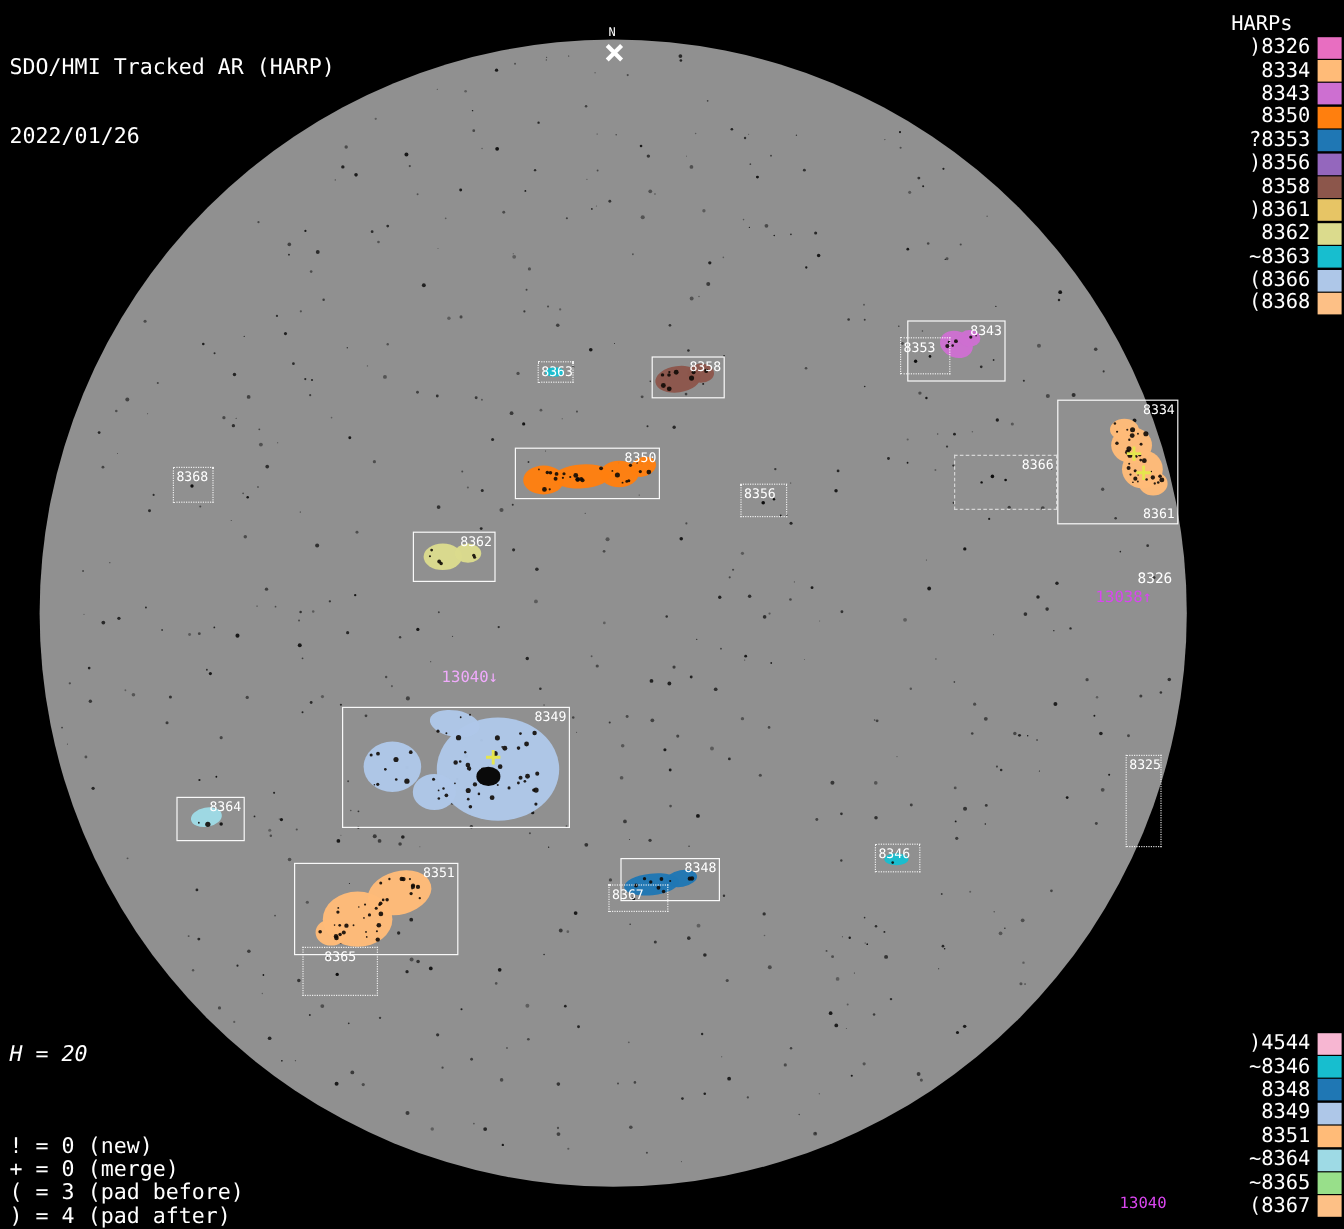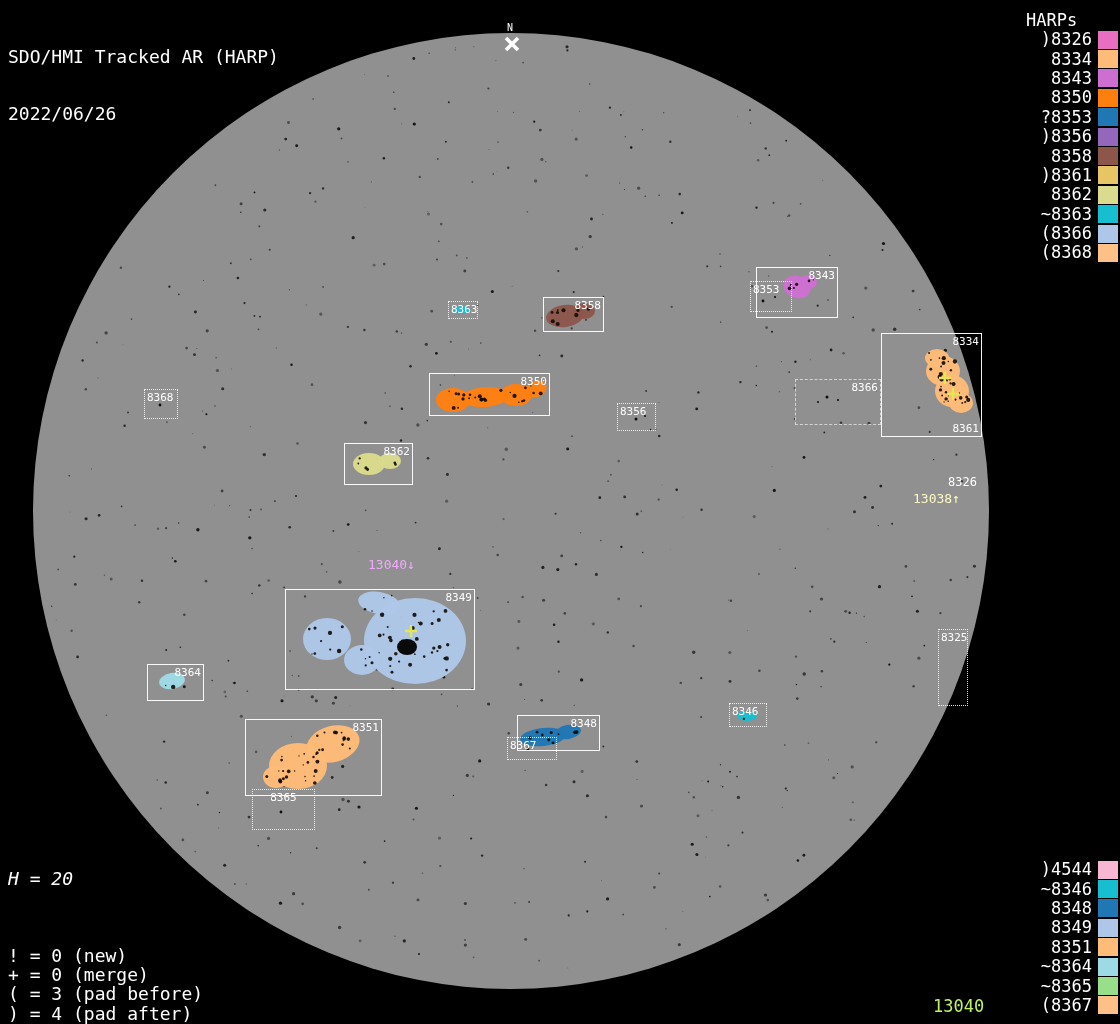--- a/index.html
+++ b/index.html
@@ -26,21 +26,21 @@
   .harps-header{left:1026px;top:10px;color:#fff;font-size:17px;}
   .north{left:507px;top:22px;color:#fff;font-size:10px;}
   #list-top{position:absolute;top:30px;right:0;z-index:4;}
   #list-bottom{position:absolute;top:860px;right:0;z-index:4;}
   .hrow{height:19.4px;display:flex;align-items:center;justify-content:flex-end;padding-right:2px;}
   .htext{color:#fff;font-size:17px;margin-right:6px;line-height:17px;}
   .swatch{width:20px;height:18px;display:inline-block;}
   .legend{left:8px;top:830px;color:#fff;z-index:4;}
   .h-line{font-size:18px;font-style:italic;}
   #legend-lines{margin-top:19px;font-size:18px;line-height:19.2px;}
-  .noaa-bottom{left:933px;top:996px;color:#bef264;font-size:17px;}
+  .noaa-bottom{left:933px;top:996px;color:#d946ef;font-size:13px;}
   .anno{position:absolute;z-index:4;white-space:nowrap;}
 </style>
 </head>
 <body>
 
 <div class="stage">
 
   <div class="disk"></div>
 
   <svg id="overlay" width="1120" height="1024">
@@ -895,21 +895,21 @@
       <div class="rbox solid" style="left: 245px; top: 719px; width: 137px; height: 77px;">
         <span class="rlabel tr">8351</span>
       </div>
       <div class="rbox dotted" style="left: 252px; top: 789px; width: 63px; height: 41px;">
         <span class="rlabel tc">8365</span>
       </div>
     </div>
 
   <div class="text-abs title-block">
     <div>SDO/HMI Tracked AR (HARP)</div>
-    <div>2022/06/26</div>
+    <div>2022/01/26</div>
   </div>
 
 
   <div class="text-abs harps-header">HARPs</div>
 
   <div class="text-abs north">N</div>
 
   <div id="list-top">
       <div class="hrow">
         <span class="htext">)8326</span>
@@ -999,17 +999,17 @@
     <div class="h-line">H = 20</div>
     <div id="legend-lines"><div>! = 0 (new)</div><div>+ = 0 (merge)</div><div>( = 3 (pad before)</div><div>) = 4 (pad after)</div><div>~ = 4 (use past)</div></div>
     
     
   </div>
 
   <div class="text-abs noaa-bottom">13040</div>
 
   <div id="annotations">
       <span class="anno" style="left: 948px; top: 475px; color: rgb(255, 255, 255); font-size: 12px;">8326</span>
-      <span class="anno" style="left: 913px; top: 491px; color: #fef9c3; font-size: 13px;">13038↑</span>
+      <span class="anno" style="left: 913px; top: 491px; color: #d946ef; font-size: 13px;">13038↑</span>
       <span class="anno" style="left: 368px; top: 557px; color: #f0abfc; font-size: 13px;">13040↓</span>
     </div>
 
 </div>
 
 </body></html>

